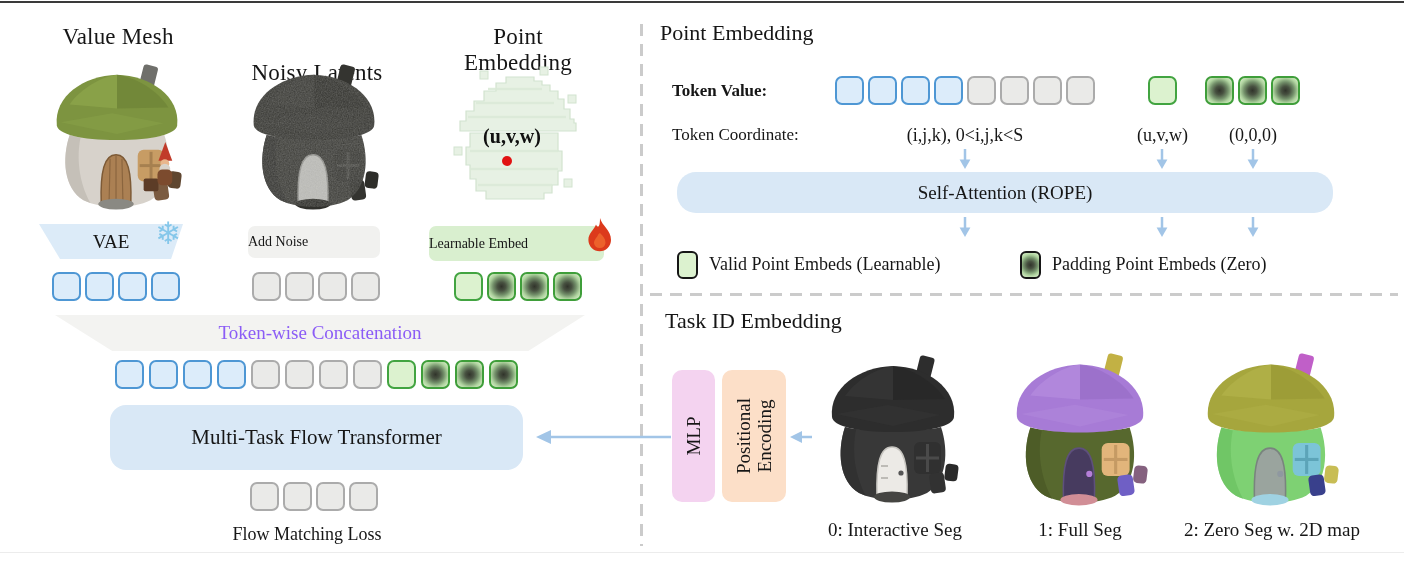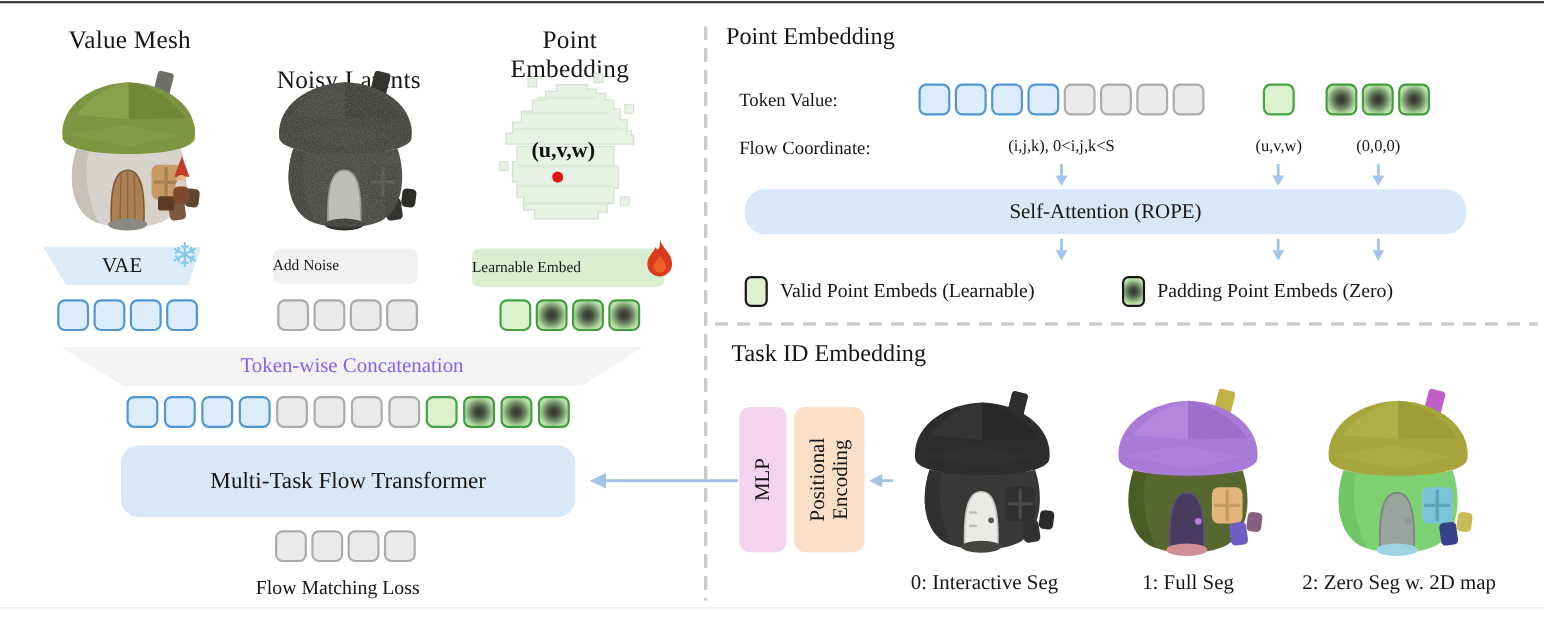--- a/index.html
+++ b/index.html
@@ -7,21 +7,21 @@
           font-family:"Liberation Serif",serif;color:#161616;}
   .abs{position:absolute;}
   .ctr{text-align:center;}
   .rule-top{left:0;top:1px;width:1404px;height:1.6px;background:#3a3a3a;}
   .rule-bottom{left:0;top:552px;width:1404px;height:1px;background:#ececec;}
   .vdash{width:2.6px;background:repeating-linear-gradient(to bottom,#cbcbcb 0 12px,transparent 12px 20px);}
   .hdash{height:2.6px;background:repeating-linear-gradient(to right,#cbcbcb 0 12px,transparent 12px 20px);}
   .col-title{font-size:23px;letter-spacing:.2px;}
   .panel-title{font-size:22px;}
   .small-label{font-size:17px;}
-  .coord-label{font-size:15px;}
+  .coord-label{font-size:18px;}
   .legend-label{font-size:18px;}
   .task-label{font-size:19px;}
   .op-box{border-radius:7px;display:flex;align-items:center;justify-content:flex-start;font-size:14px;}
   .vae-shape{background:#dcebf8;clip-path:polygon(0 0,100% 0,91.7% 100%,14.6% 100%);
              display:flex;align-items:center;justify-content:center;font-size:19px;}
   .funnel{background:#f3f3f1;clip-path:polygon(0 0,100% 0,89.3% 100%,10.8% 100%);
           display:flex;align-items:center;justify-content:center;font-size:19px;color:#8b5cf6;}
   .big-box{background:#d9e8f6;border-radius:16px;display:flex;align-items:center;justify-content:center;font-size:21px;}
   .attn-box{background:#d9e8f6;border-radius:19px;display:flex;align-items:center;justify-content:center;font-size:19px;}
   .token-row{display:flex;}
@@ -209,41 +209,41 @@
       <div class="token t-gray"></div>
     </div>
 
   <div class="abs ctr" style="left:187px;top:524px;width:240px;font-size:18px;">Flow Matching Loss</div>
 
   <div class="abs vdash" style="left:640px;top:24px;height:522px;"></div>
   <div class="abs hdash" style="left:650px;top:293px;width:748px;"></div>
 
   <div class="abs panel-title" style="left:660px;top:20px;">Point Embedding</div>
 
-  <div class="abs small-label" style="left:672px;top:81px;">Token Value:</div>
+  <div class="abs small-label" style="left:672px;top:81px;font-weight:bold;">Token Value:</div>
   <div class="abs token-row" style="left:835px;top:76px;gap:4px;">
       <div class="token t-blue"></div>
       <div class="token t-blue"></div>
       <div class="token t-blue"></div>
       <div class="token t-blue"></div>
       <div class="token t-gray"></div>
       <div class="token t-gray"></div>
       <div class="token t-gray"></div>
       <div class="token t-gray"></div>
     </div>
   <div class="abs token-row" style="left:1148px;top:76px;gap:4px;">
       <div class="token t-green"></div>
     </div>
   <div class="abs token-row" style="left:1205px;top:76px;gap:4px;">
       <div class="token t-padding"></div>
       <div class="token t-padding"></div>
       <div class="token t-padding"></div>
     </div>
 
-  <div class="abs small-label" style="left:672px;top:125px;">Flow Coordinate:</div>
+  <div class="abs small-label" style="left:672px;top:125px;">Token Coordinate:</div>
   <div class="abs ctr coord-label" style="left:815px;top:125px;width:300px;">(i,j,k), 0&lt;i,j,k&lt;S</div>
   <div class="abs ctr coord-label" style="left:1102px;top:125px;width:121px;">(u,v,w)</div>
   <div class="abs ctr coord-label" style="left:1193px;top:125px;width:120px;">(0,0,0)</div>
 
   <svg class="abs" style="left:957px;top:148px;" width="16" height="22">
     <line x1="8" y1="1" x2="8" y2="13" stroke="#a2c5e7" stroke-width="2.5"></line>
       <path d="M8,21 L2.6,11.5 L13.4,11.5 Z" fill="#a2c5e7"></path>
     </svg>
   <svg class="abs" style="left:1154px;top:148px;" width="16" height="22">
     <line x1="8" y1="1" x2="8" y2="13" stroke="#a2c5e7" stroke-width="2.5"></line>

